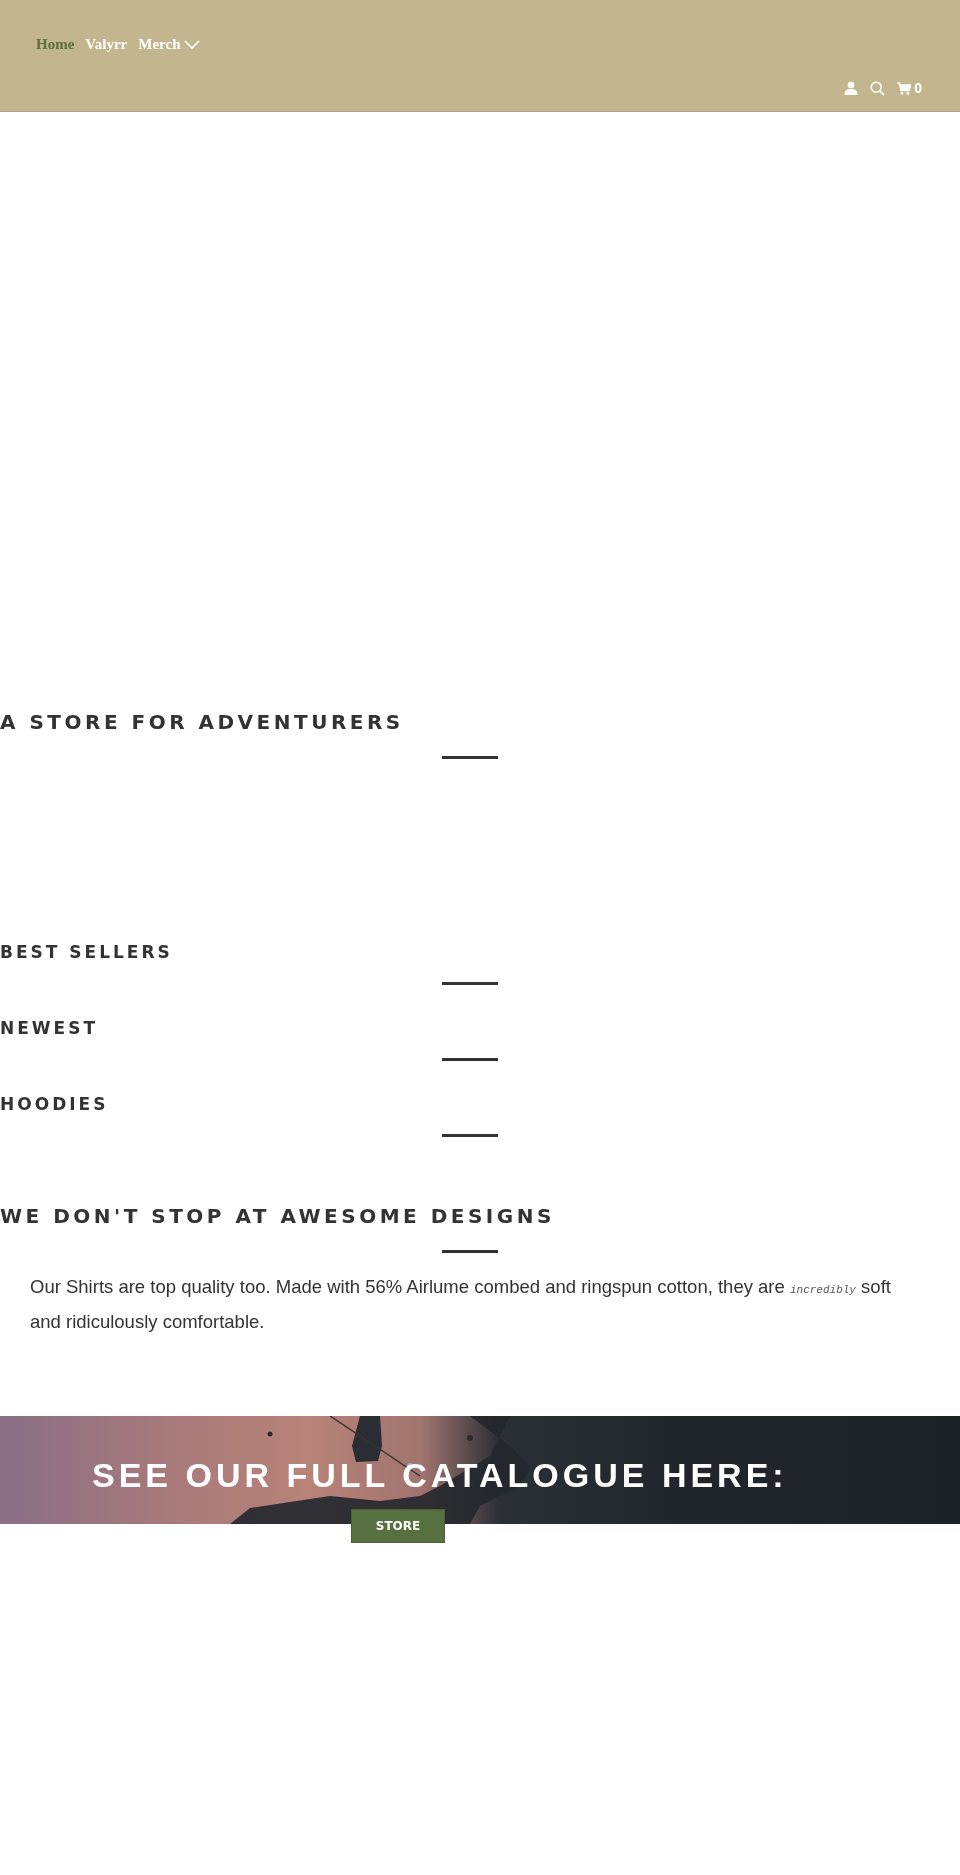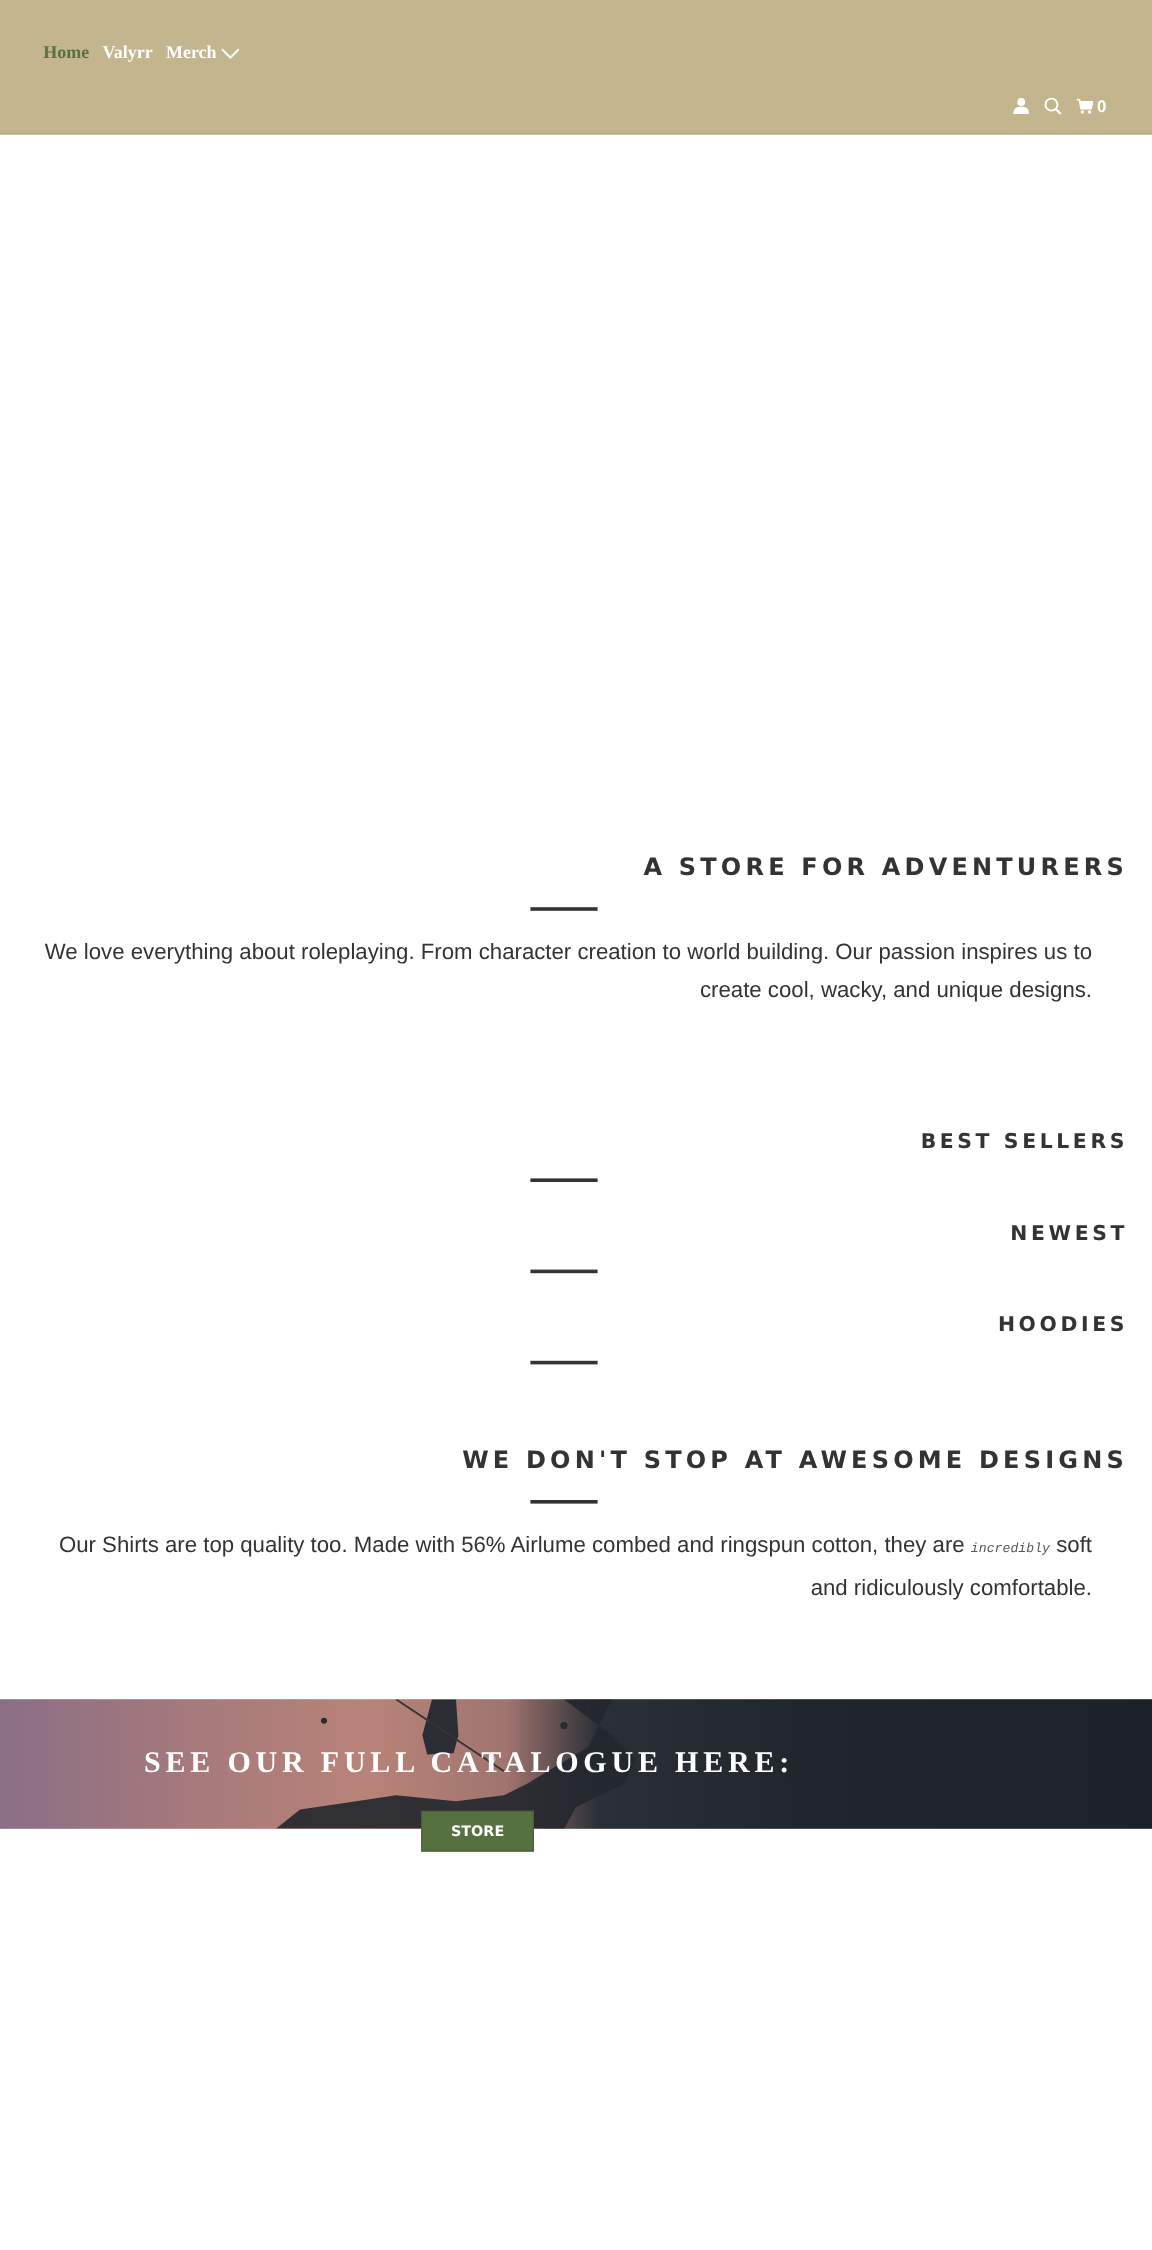--- a/index.html
+++ b/index.html
@@ -11,32 +11,32 @@
   .nav { position: absolute; left: 36px; top: 36px; display: flex; align-items: center; gap: 11px; text-align: right; }
   .nav-item { font-family: "Liberation Serif", serif; font-weight: bold; font-size: 15px; color: #ffffff; text-decoration: none; display: flex; align-items: center; gap: 4px; cursor: pointer; }
   .nav-item.active { color: #5a7044; }
   .nav-item svg { width: 16px; height: 10px; }
   .header-icons { position: absolute; right: 38px; top: 80px; display: flex; align-items: center; gap: 12px; }
   .hicon { display: flex; align-items: center; cursor: pointer; }
   .hicon svg { display: block; }
   .cart-count { font-family: "Liberation Sans", sans-serif; font-weight: bold; color: #ffffff; font-size: 14px; margin-left: 3px; }
 
   
-  .section { position: absolute; left: 0; width: 940px; text-align: right; }
+  .section { position: absolute; left: 0; width: 940px; text-align: left; }
   .heading { font-family: "DejaVu Sans", sans-serif; font-weight: bold; font-size: 20px; letter-spacing: 3.5px; color: #333333; text-transform: uppercase; }
   .heading.sm { font-size: 17px; letter-spacing: 3px; }
   .rule { width: 56px; height: 3px; background: #333333; margin: 0 auto; }
   .body-text { font-family: "Liberation Sans", sans-serif; font-size: 18.5px; line-height: 32px; color: #333333; padding: 0 30px; }
   .mono-em { font-family: "Liberation Mono", monospace; font-style: italic; color: #555555; font-size: 11px; }
 
   
   .banner { position: absolute; left: 0; top: 1416px; width: 960px; height: 108px; overflow: hidden;
     background: linear-gradient(90deg, #8a6f86 0%, #a87a7b 18%, #b88378 32%, #a0746f 44%, #2b2f36 52%, #21262c 70%, #1d2228 100%); }
   .banner-shape { position: absolute; }
-  .banner-title { position: absolute; left: 120px; top: 40px; font-family: Liberation Serif, serif; font-weight: bold; font-size: 25px; letter-spacing: 4px; color: #ffffff; white-space: nowrap; }
+  .banner-title { position: absolute; left: 92px; top: 40px; font-family: Liberation Sans, sans-serif; font-weight: bold; font-size: 34px; letter-spacing: 4px; color: #ffffff; white-space: nowrap; }
   .shop-btn { position: absolute; left: 351px; top: 1509px; width: 94px; height: 34px; background: #56703f; border: 1px solid #4a6136; color: #ffffff; font-family: "DejaVu Sans", sans-serif; font-weight: bold; font-size: 12px; display: flex; align-items: center; justify-content: center; cursor: pointer; }
 </style>
 </head>
 <body>
 
 <div class="header">
   <nav class="nav">
     <a class="nav-item active">Home</a>
     <a class="nav-item">Valyrr</a>
     <a class="nav-item">
@@ -67,21 +67,20 @@
           <circle cx="11" cy="11.3" r="1.4" fill="#ffffff"></circle>
         </svg>
       <span class="cart-count">0</span>
     </span>
   </div>
 </div>
 
 <div class="section" style="top:710px;">
   <h2 class="heading">A STORE FOR ADVENTURERS</h2>
   <div class="rule" style="margin-top:22px;"></div>
-  <p class="body-text" style="margin-top:18px;">We love everything about roleplaying. From character creation to world building. Our passion inspires us to create cool, wacky, and unique designs.</p>
 </div>
 
 <div class="section" style="top:942px;">
   <h3 class="heading sm">BEST SELLERS</h3>
   <div class="rule" style="margin-top:20px;"></div>
 </div>
 <div class="section" style="top:1018px;">
   <h3 class="heading sm">NEWEST</h3>
   <div class="rule" style="margin-top:20px;"></div>
 </div>

